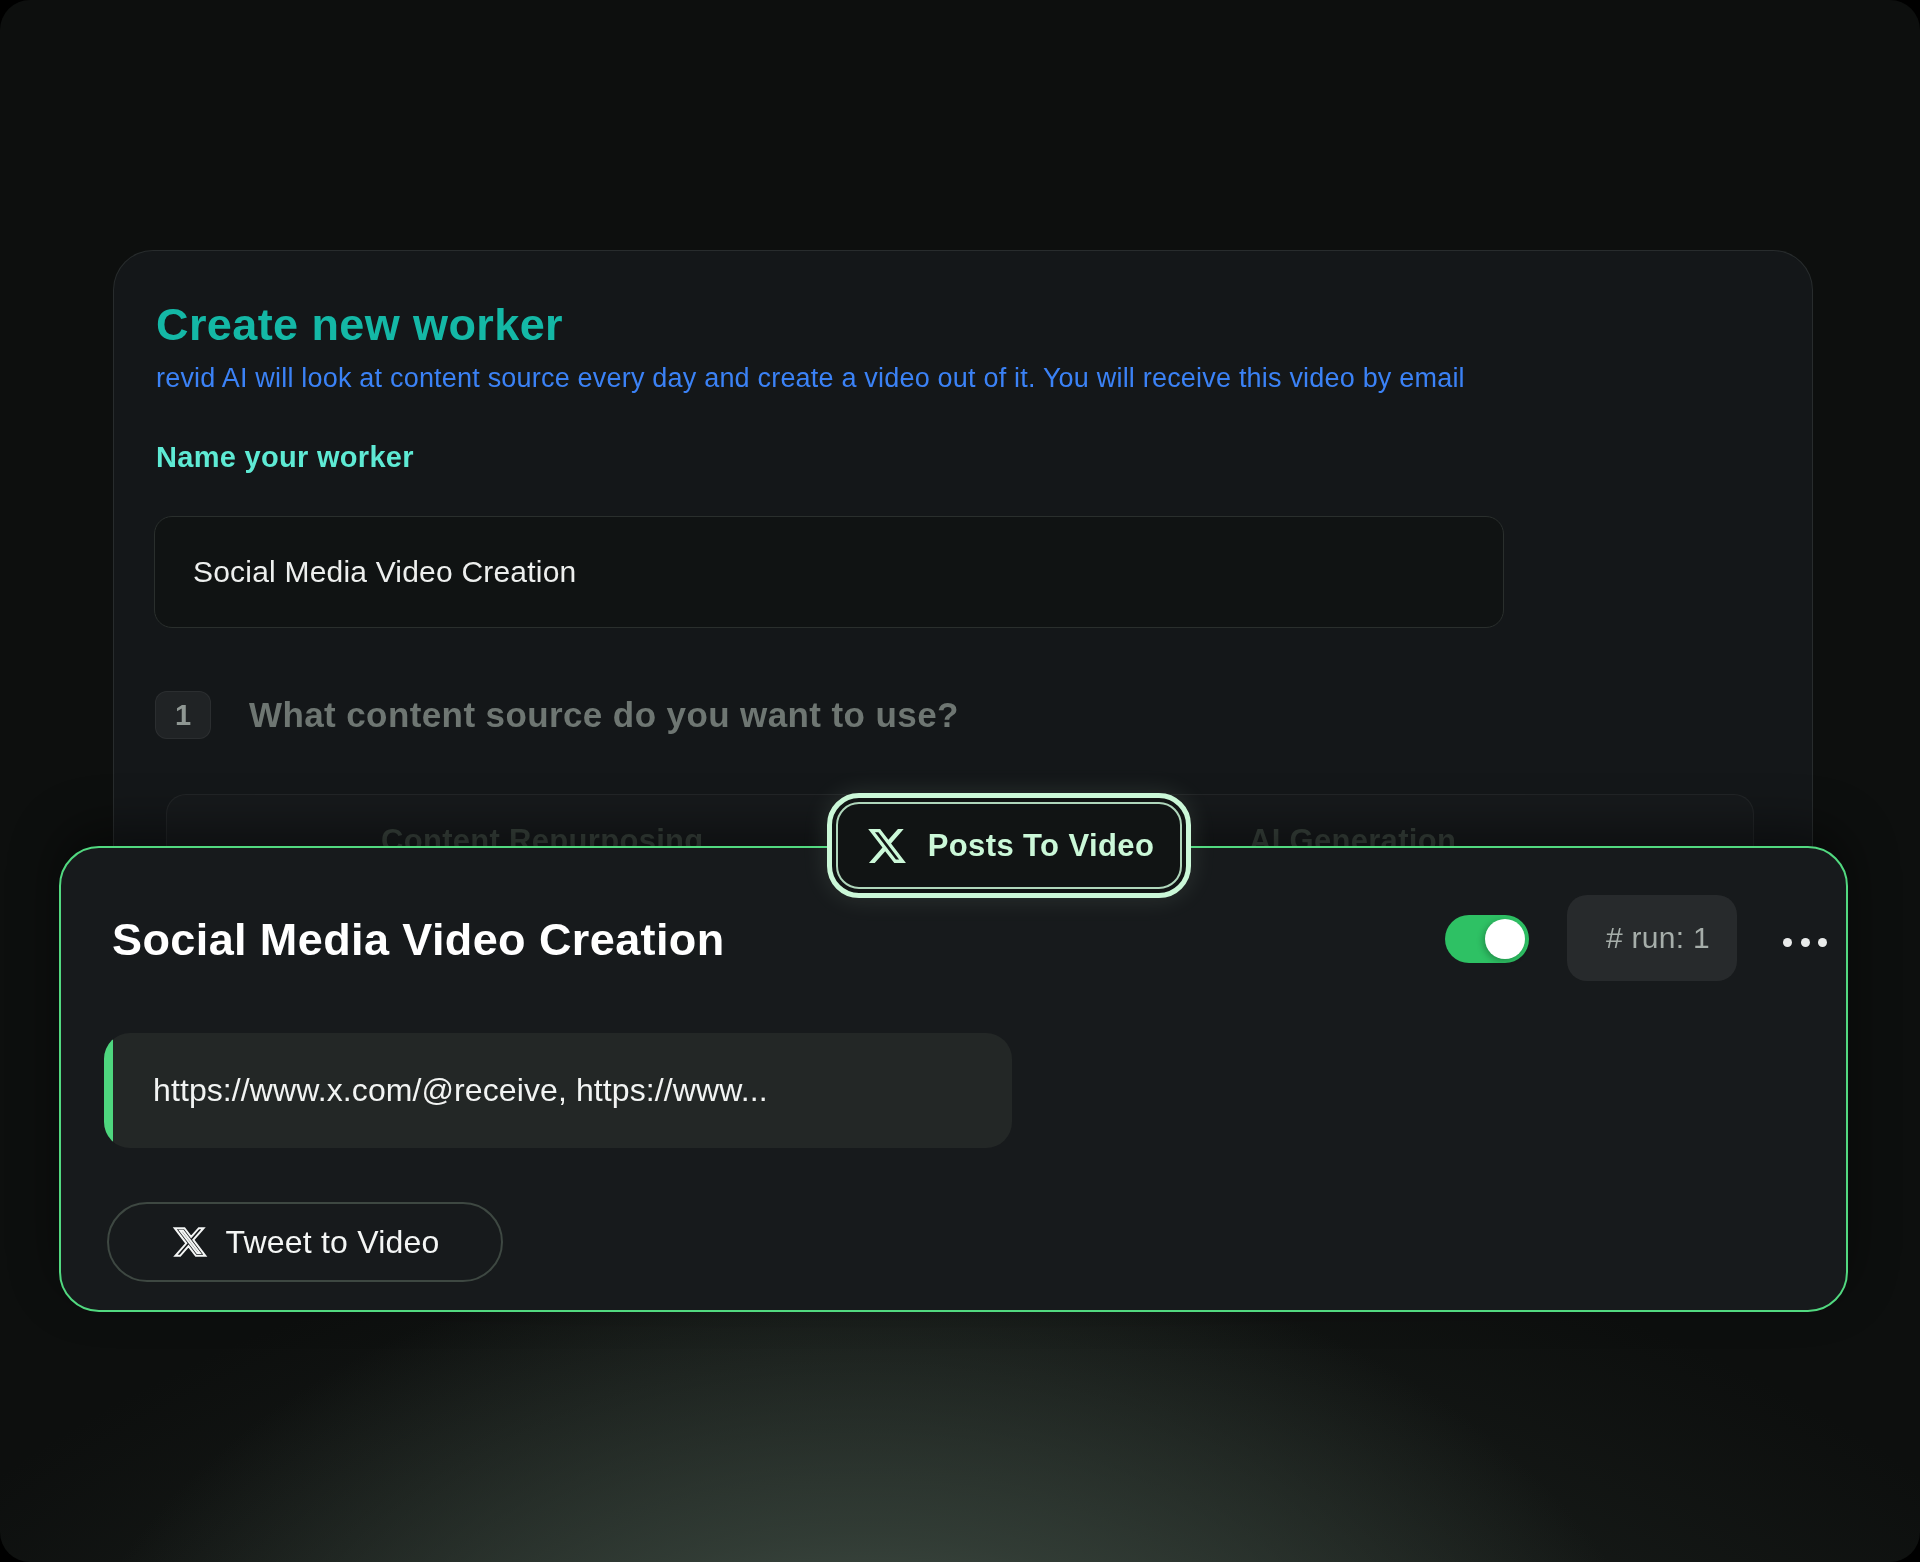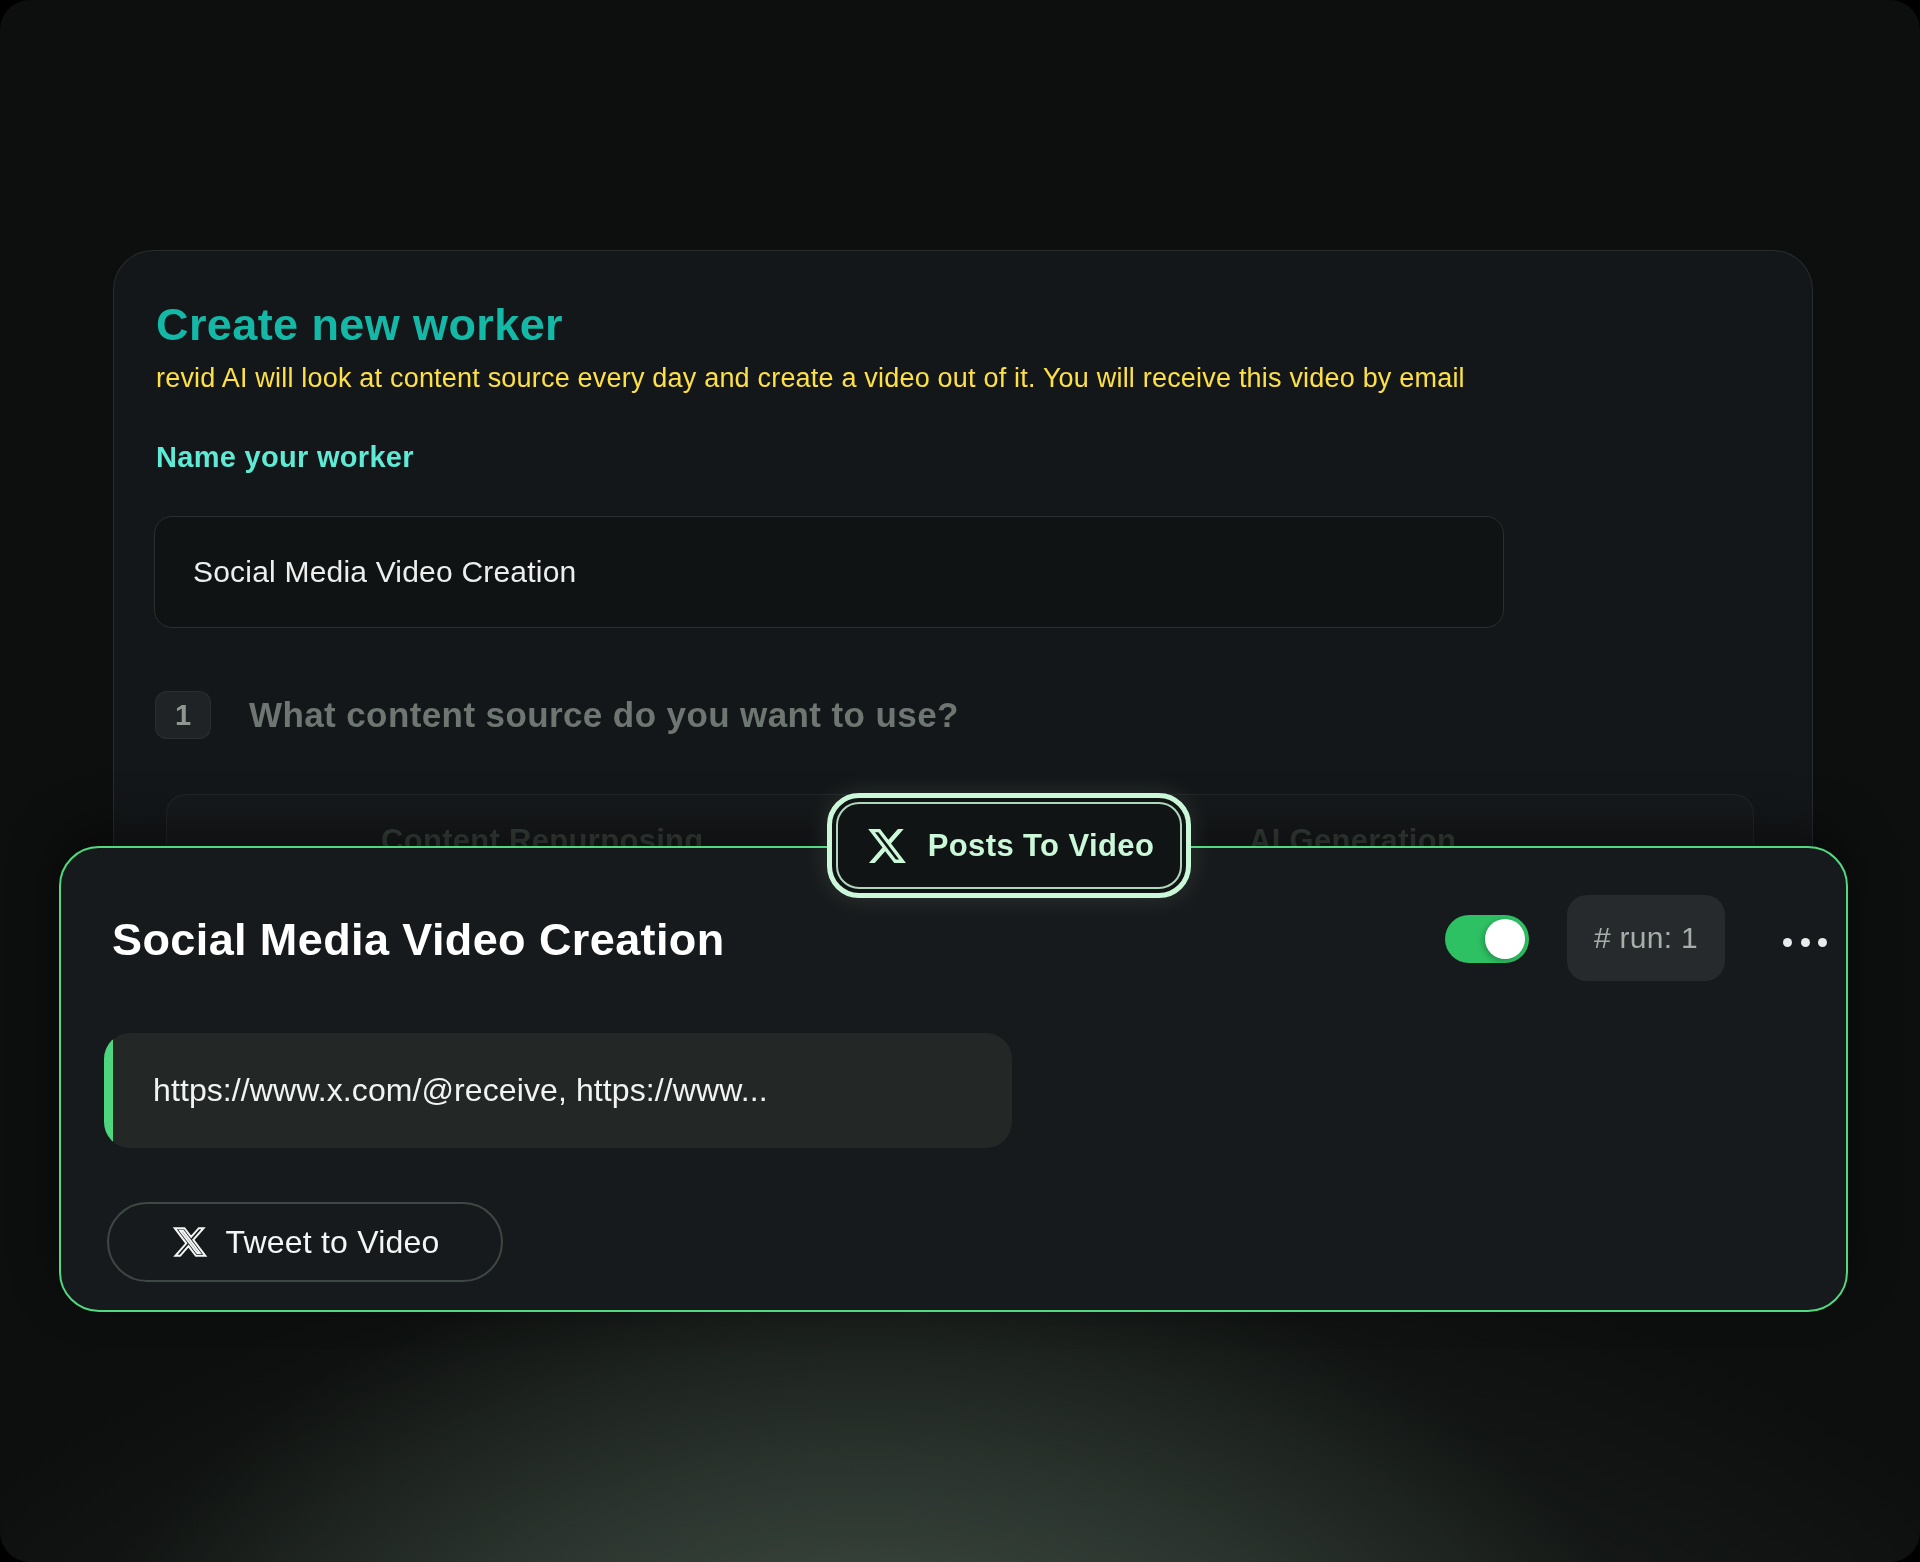--- a/index.html
+++ b/index.html
@@ -17,21 +17,21 @@
     position:absolute;left:113px;top:250px;width:1700px;height:1012px;
     background:#141719;border:1px solid rgba(160,180,168,0.14);border-radius:40px;
     z-index:1;box-sizing:border-box;
   }
   .panel-title{
     position:absolute;left:42px;top:48px;margin:0;
     font-size:45px;font-weight:600;color:#14b8a6;letter-spacing:.4px;
   }
   .panel-subtitle{
     position:absolute;left:42px;top:112px;margin:0;width:1560px;
-    font-size:27px;font-weight:400;color:#fde047;letter-spacing:.2px;
+    font-size:27px;font-weight:400;color:#3b82f6;letter-spacing:.2px;
   }
   .name-label{
     position:absolute;left:42px;top:190px;
     font-size:29px;font-weight:700;color:#5eead4;letter-spacing:.3px;
   }
   .name-input{
     position:absolute;left:40px;top:265px;width:1350px;height:112px;
     background:#101313;border:1.5px solid #2a2f2d;border-radius:18px;
     display:flex;align-items:center;box-sizing:border-box;padding-left:38px;
   }
@@ -85,21 +85,21 @@
     background:#2ec164;border-radius:24px;cursor:pointer;
   }
   .toggle .knob{
     position:absolute;top:4px;right:4px;width:40px;height:40px;border-radius:50%;
     background:#ffffff;box-shadow:-2px 2px 6px rgba(0,0,0,0.25);
   }
   .run-badge{
     position:absolute;left:1506px;top:47px;width:158px;height:86px;
     background:rgba(255,255,255,0.07);border-radius:20px;
     display:flex;align-items:center;justify-content:center;
-    font-size:30px;color:#a6aeaa;letter-spacing:.3px;
+    font-size:30px;color:#a6aeaa;letter-spacing:.3px;padding-left:12px;
   }
   .menu-dots{
     position:absolute;left:1722px;top:86px;width:44px;height:16px;
     display:flex;align-items:center;justify-content:space-between;cursor:pointer;
   }
   .menu-dots i{width:9px;height:9px;border-radius:50%;background:#e9ebea;}
   .url-input{
     position:absolute;left:43px;top:185px;width:908px;height:115px;
     background:#232726;border-radius:26px;display:flex;align-items:center;
     box-sizing:border-box;padding-left:49px;overflow:hidden;

